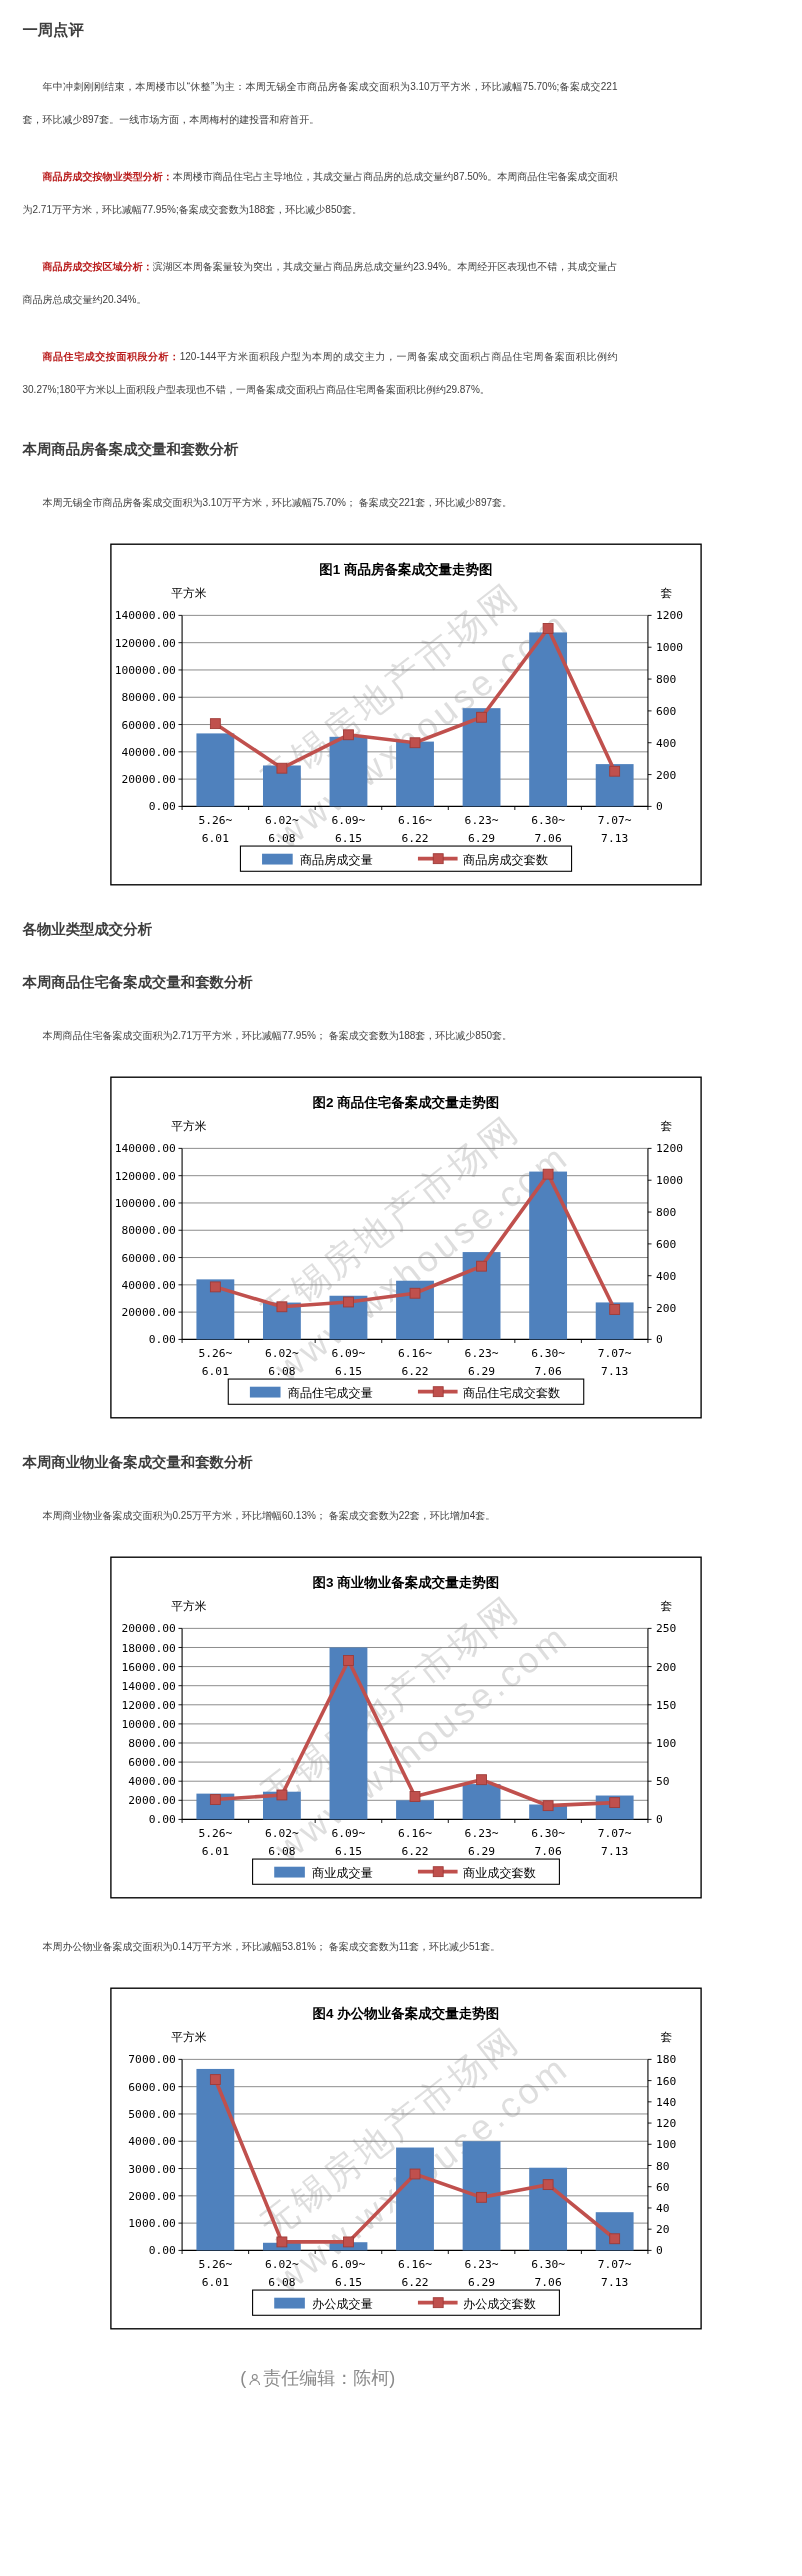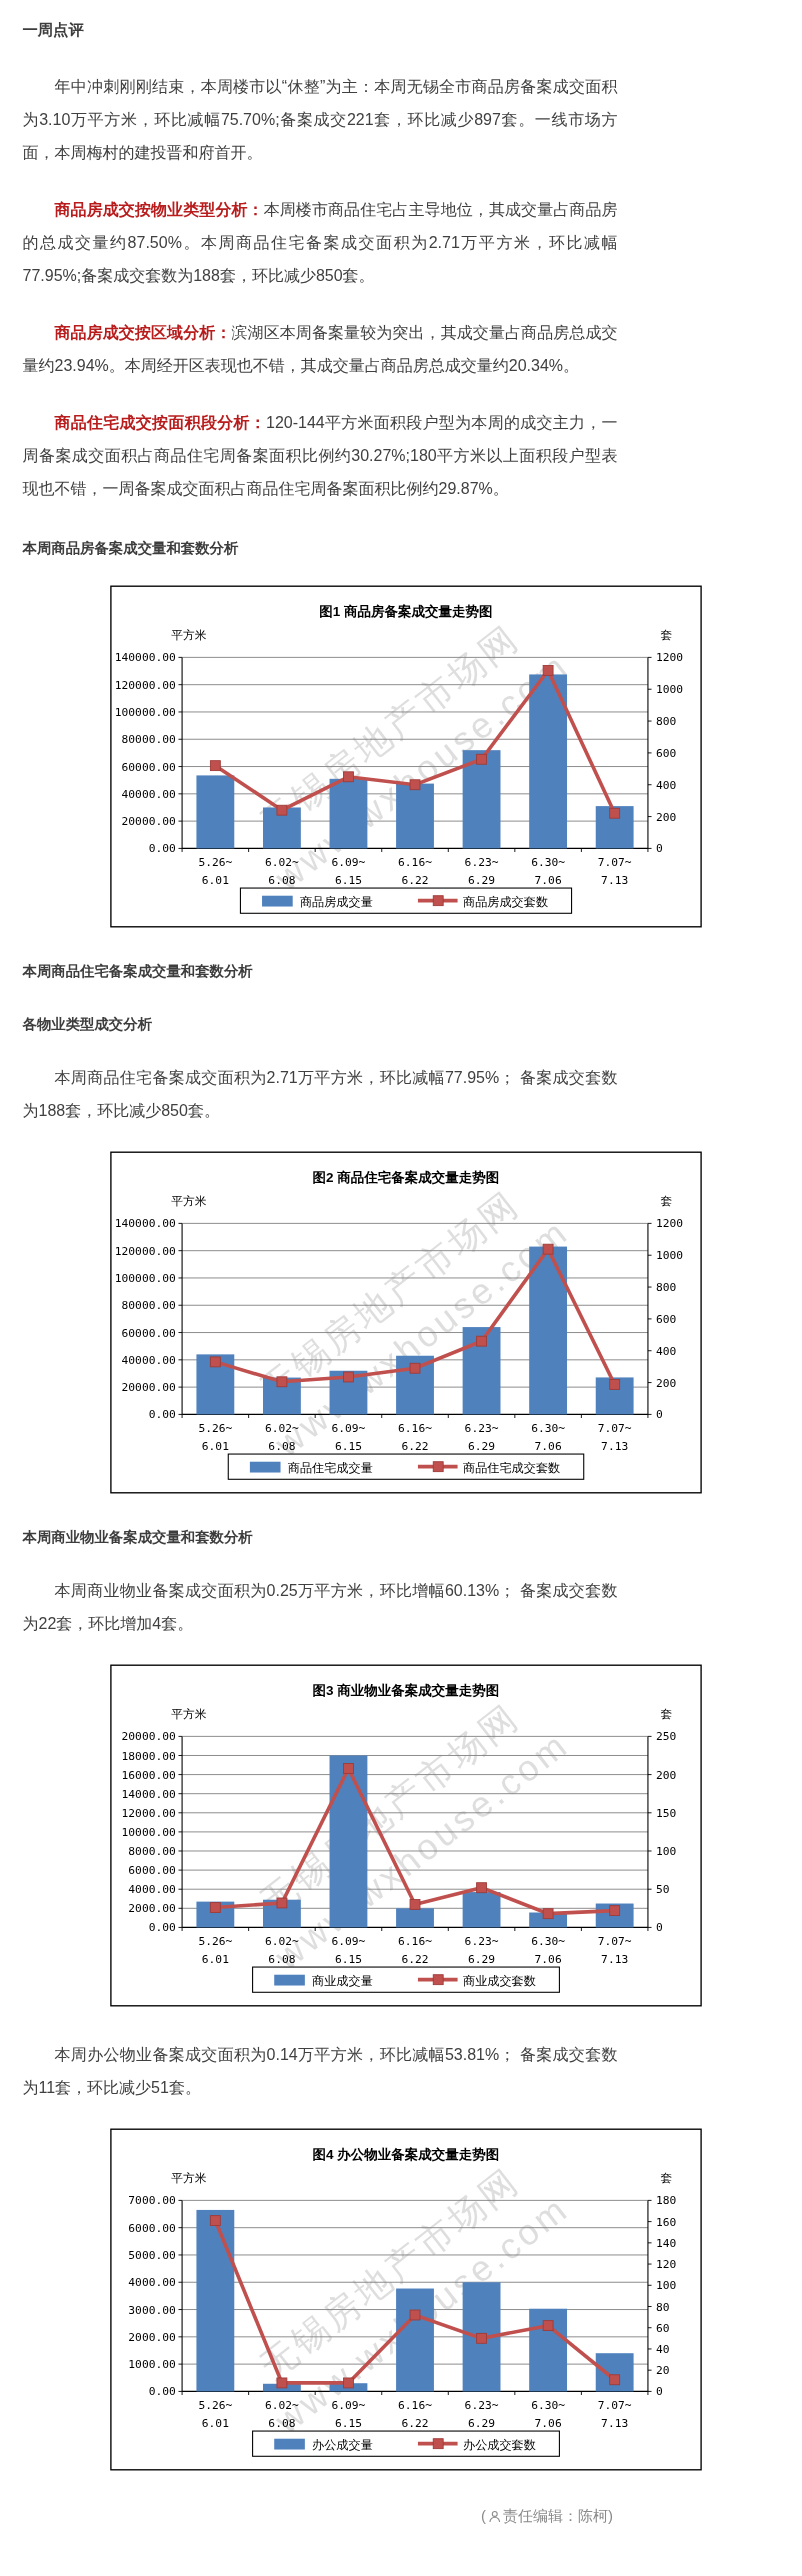--- a/index.html
+++ b/index.html
@@ -3,45 +3,46 @@
 <meta charset="utf-8">
 <style>
   html,body{margin:0;padding:0;background:#fff;}
   .page{
     width:640px; min-height:2576px; box-sizing:border-box;
     padding:20px 22.5px 27px 22.5px;
     font-family:"Liberation Sans","DejaVu Sans",sans-serif;
     color:#404040; background:#fff;
   }
   h1.doc-title{font-size:15.3px; font-weight:bold; color:#3d3d3d; margin:0 0 29px 0;}
-  p.para{font-size:16px; line-height:33px; text-align:justify; text-indent:2em; margin:0 0 24px 0;}
+  p.para{font-size:10px; line-height:33px; text-align:justify; text-indent:2em; margin:0 0 24px 0;}
   p.para b{color:#b91c1c;}
   h2.sec{font-size:14.4px; font-weight:bold; color:#3d3d3d; margin:34px 0 27px 0;font-family:Liberation Serif, serif;}
   .chart-box{margin:1.8px 0 31px 87px; width:592px;}
   svg.chart{display:block;}
-  .footer{font-size:15px; color:#8a8a8a; text-align:right; margin-top:36px; padding-right:4.5px;}
+  .footer{font-size:18px; color:#8a8a8a; text-align:center; margin-top:36px; padding-right:4.5px;}
   .footer svg{vertical-align:-2.7px; margin:0 1.8px;}
 </style>
 </head>
 <body>
 
 <div class="page">
 
   <h1 class="doc-title">一周点评</h1>
 
   <p class="para"><b></b><span>年中冲刺刚刚结束，本周楼市以“休整”为主：本周无锡全市商品房备案成交面积为3.10万平方米，环比减幅75.70%;备案成交221套，环比减少897套。一线市场方面，本周梅村的建投晋和府首开。</span></p>
 
   <p class="para"><b>商品房成交按物业类型分析：</b><span>本周楼市商品住宅占主导地位，其成交量占商品房的总成交量约87.50%。本周商品住宅备案成交面积为2.71万平方米，环比减幅77.95%;备案成交套数为188套，环比减少850套。</span></p>
 
   <p class="para"><b>商品房成交按区域分析：</b><span>滨湖区本周备案量较为突出，其成交量占商品房总成交量约23.94%。本周经开区表现也不错，其成交量占商品房总成交量约20.34%。</span></p>
 
   <p class="para"><b>商品住宅成交按面积段分析：</b><span>120-144平方米面积段户型为本周的成交主力，一周备案成交面积占商品住宅周备案面积比例约30.27%;180平方米以上面积段户型表现也不错，一周备案成交面积占商品住宅周备案面积比例约29.87%。</span></p>
 
   <h2 class="sec">本周商品房备案成交量和套数分析</h2>
 
+  <p class="para"><span>本周无锡全市商品房备案成交面积为3.10万平方米，环比减幅75.70%； 备案成交221套，环比减少897套。</span></p>
 
   <div class="chart-box">
     <svg class="chart" width="592" height="343" viewBox="0 0 657 380" style="font-family: &quot;Liberation Sans&quot;, &quot;DejaVu Sans&quot;, sans-serif;">
         <rect x="1" y="1" width="655" height="378" fill="#fff" stroke="#000000" stroke-width="1.5"></rect>
         <g transform="rotate(-38 330 186)" fill="#d9d9d9" opacity="0.85" font-size="40" letter-spacing="4" text-anchor="middle">
           <text x="330" y="168">无锡房地产市场网</text>
           <text x="330" y="226">www.wxhouse.com</text>
         </g>
         <text x="328.5" y="34" text-anchor="middle" font-size="15" font-weight="bold" fill="#000">图1  商品房备案成交量走势图</text>
         <text x="68" y="60" font-size="13" fill="#000">平方米</text>
@@ -125,23 +126,23 @@
         <rect x="554.5714285714287" y="247.45666666666665" width="11" height="11" fill="#C0504D" stroke="#9e3b38" stroke-width="1"></rect>
         <rect x="144.75" y="336" width="367.5" height="28" fill="#fff" stroke="#000000" stroke-width="1.2"></rect>
         <rect x="168.75" y="344.5" width="34" height="12" fill="#4F81BD"></rect>
         <text x="210.75" y="355.5" font-size="13.5" fill="#000">商品房成交量</text>
         <line x1="341.75" y1="350" x2="385.75" y2="350" stroke="#C0504D" stroke-width="4"></line>
         <rect x="358.75" y="344.5" width="11" height="11" fill="#C0504D" stroke="#9e3b38" stroke-width="1"></rect>
         <text x="391.75" y="355.5" font-size="13.5" fill="#000">商品房成交套数</text>
       </svg>
   </div>
 
+  <h2 class="sec">各物业类型成交分析</h2>
+
   <h2 class="sec">本周商品住宅备案成交量和套数分析</h2>
-
-  <h2 class="sec">各物业类型成交分析</h2>
 
   <p class="para"><span>本周商品住宅备案成交面积为2.71万平方米，环比减幅77.95%； 备案成交套数为188套，环比减少850套。</span></p>
 
   <div class="chart-box">
     <svg class="chart" width="592" height="343" viewBox="0 0 657 380" style="font-family: &quot;Liberation Sans&quot;, &quot;DejaVu Sans&quot;, sans-serif;">
         <rect x="1" y="1" width="655" height="378" fill="#fff" stroke="#000000" stroke-width="1.5"></rect>
         <g transform="rotate(-38 330 186)" fill="#d9d9d9" opacity="0.85" font-size="40" letter-spacing="4" text-anchor="middle">
           <text x="330" y="168">无锡房地产市场网</text>
           <text x="330" y="226">www.wxhouse.com</text>
         </g>

